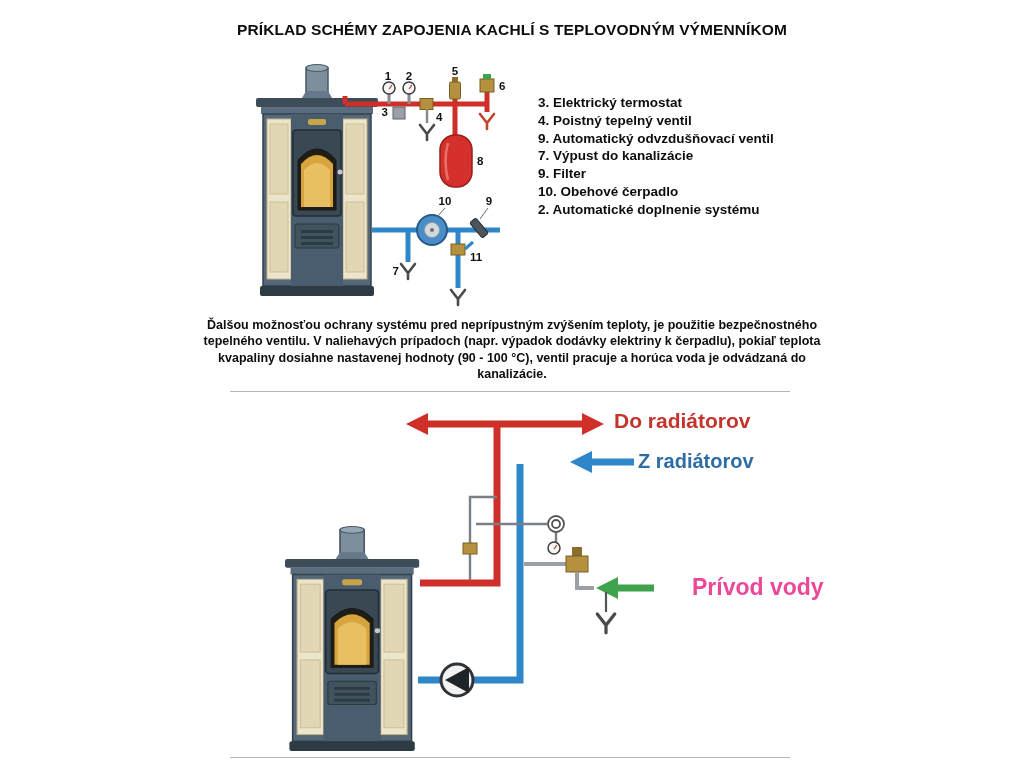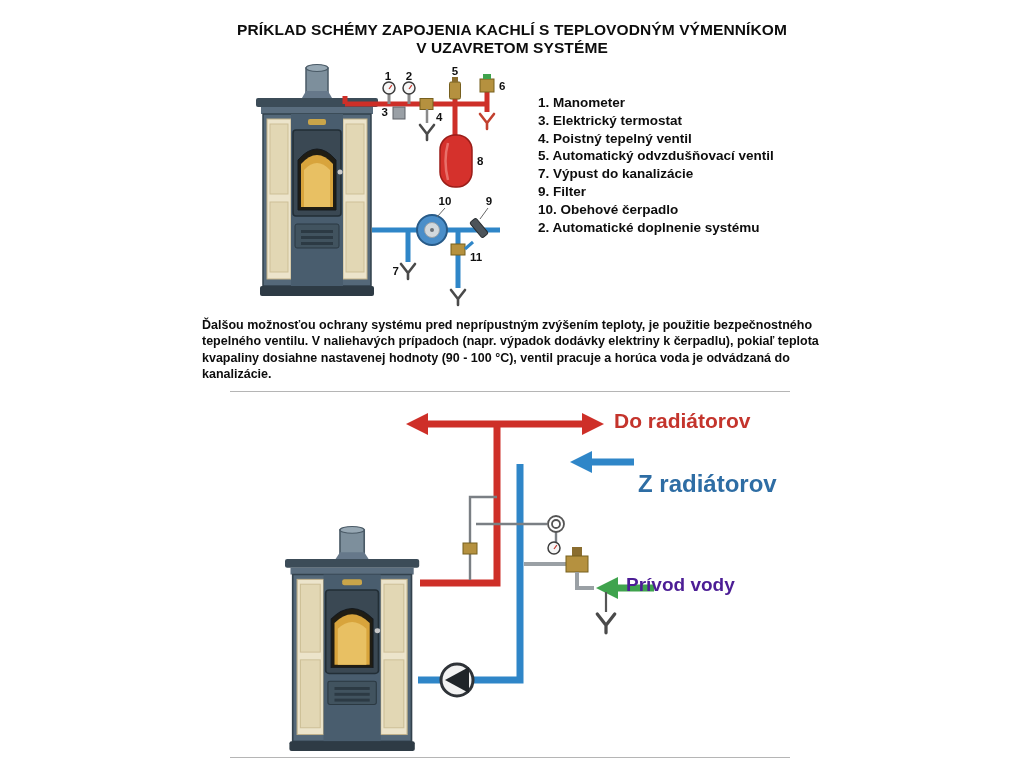--- a/index.html
+++ b/index.html
@@ -1,29 +1,29 @@
 <!DOCTYPE html>
 <html><head>
 <meta charset="utf-8">
 <style>
   *{margin:0;padding:0;box-sizing:border-box}
   html,body{background:#fff}
   body{width:1024px;height:768px;font-family:"Liberation Sans",sans-serif;color:#0d0d0d}
   .page{position:relative;width:896px;height:768px;background:#fff;overflow:hidden}
   .title{position:absolute;top:21px;left:0;width:1024px;text-align:center;font-weight:bold;font-size:15.5px;line-height:17.5px;letter-spacing:.1px}
   .legend{position:absolute;left:538px;top:94px;font-weight:bold;font-size:13.5px;line-height:17.8px;white-space:nowrap}
-  .note{position:absolute;left:202px;top:317px;width:620px;text-align:left;font-weight:bold;font-size:12.5px;line-height:16.3px}
+  .note{position:absolute;left:202px;top:317px;width:620px;text-align:center;font-weight:bold;font-size:12.5px;line-height:16.3px}
   .rule{position:absolute;height:1px;background:#b5b5b5}
   .rule-top{left:230px;top:391px;width:560px}
   .rule-bottom{left:230px;top:757px;width:560px}
   svg.abs{position:absolute;overflow:visible}
   .lbl{position:absolute;font-weight:bold;white-space:nowrap}
   .lbl-red{left:614px;top:409px;font-size:21px;color:#c4342c}
-  .lbl-blue{left:638px;top:470px;font-size:24px;color:#2e6da4}
-  .lbl-green{left:626px;top:574px;font-size:19px;color:#4c1d95}
+  .lbl-blue{left:638px;top:450px;font-size:20px;color:#2e6da4}
+  .lbl-green{left:692px;top:574px;font-size:23px;color:#ec4899}
   .num{font-family:"Liberation Sans",sans-serif;font-weight:bold;font-size:11.5px;fill:#111}
   .defs-holder{position:absolute;width:0;height:0}
 </style>
 </head>
 <body>
 
 <div class="page">
 
   <svg class="defs-holder" aria-hidden="true">
     <defs>
@@ -58,21 +58,20 @@
       </g>
       <g id="gauge">
         <circle r="6" fill="#f6f6f6" stroke="#3c3c3c" stroke-width="1.5"></circle>
         <line x1="0" y1="1" x2="2.8" y2="-2.8" stroke="#c23a30" stroke-width="1.2"></line>
       </g>
     </defs>
   </svg>
 
   <div class="title">
     <div>PRÍKLAD SCHÉMY ZAPOJENIA KACHLÍ S TEPLOVODNÝM VÝMENNÍKOM</div>
-    <div>V UZAVRETOM SYSTÉME</div>
   </div>
 
   <svg class="abs" style="left:230px;top:60px" width="312" height="252" viewBox="230 60 312 252">
     <use href="#stove" transform="translate(256,64)"></use>
 
     <path d="M345 96 V104 M345 104 H487 M455 99 V135 M487 92 V112" fill="none" stroke="#ce2f28" stroke-width="5"></path>
 
     <path d="M389 104 V93 M409 104 V93" stroke="#8a8a8a" stroke-width="3" fill="none"></path>
     <use href="#gauge" transform="translate(389,88)"></use>
     <use href="#gauge" transform="translate(409,88)"></use>
@@ -117,24 +116,23 @@
     <text class="num" x="455" y="75" text-anchor="middle">5</text>
     <text class="num" x="499" y="90" text-anchor="start">6</text>
     <text class="num" x="399" y="275" text-anchor="end">7</text>
     <text class="num" x="477" y="165" text-anchor="start">8</text>
     <text class="num" x="489" y="205" text-anchor="middle">9</text>
     <text class="num" x="445" y="205" text-anchor="middle">10</text>
     <text class="num" x="470" y="261" text-anchor="start">11</text>
   </svg>
 
   <div class="legend">
-    <div>1. Manometer</div>
     <div>3. Elektrický termostat</div>
     <div>4. Poistný tepelný ventil</div>
-    <div>5. Automatický odvzdušňovací ventil</div>
+    <div>9. Automatický odvzdušňovací ventil</div>
     <div>7. Výpust do kanalizácie</div>
     <div>9. Filter</div>
     <div>10. Obehové čerpadlo</div>
     <div>2. Automatické doplnenie systému</div>
   </div>
 
   <div class="note">Ďalšou možnosťou ochrany systému pred neprípustným zvýšením teploty, je použitie bezpečnostného tepelného ventilu. V naliehavých prípadoch (napr. výpadok dodávky elektriny k čerpadlu), pokiaľ teplota kvapaliny dosiahne nastavenej hodnoty (90 - 100 °C), ventil pracuje a horúca voda je odvádzaná do kanalizácie.</div>
 
   <div class="rule rule-top"></div>
 

